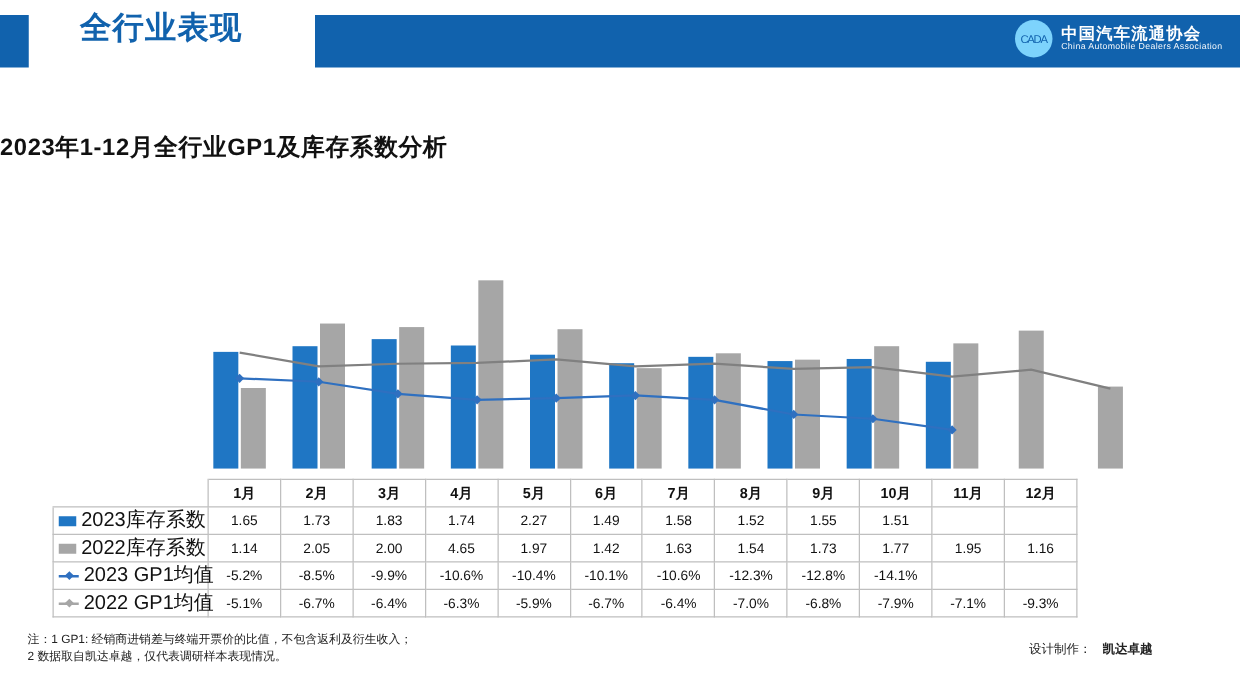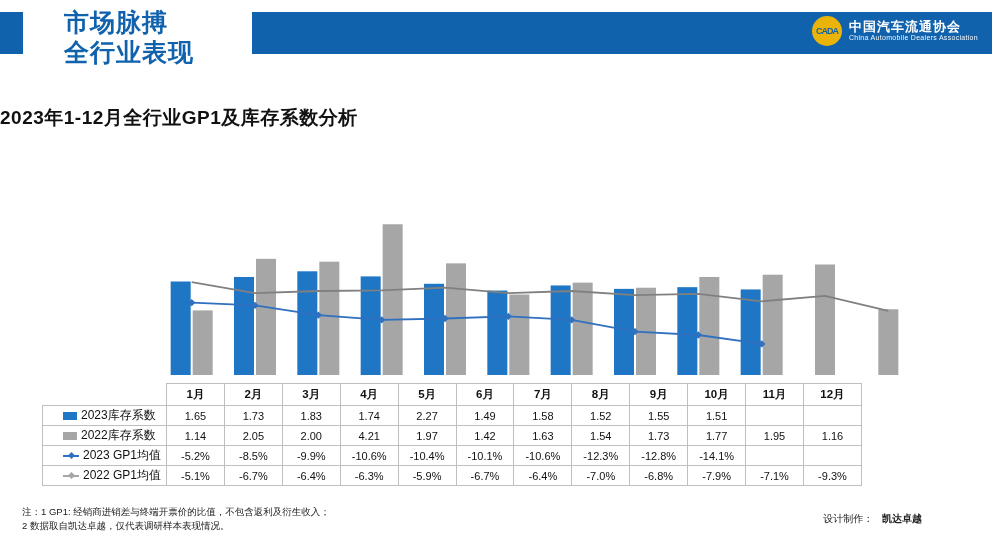--- a/index.html
+++ b/index.html
@@ -61,24 +61,24 @@
     position: absolute;
     right: 14px; top: 16px;
     display: flex;
     align-items: center;
     gap: 7px;
     color: #ffffff;
   }
   .hdr-logo-mark {
     width: 30px; height: 30px;
     border-radius: 50%;
-    background: #eab308;
+    background: #7dd3fc;
     color: #1162ad;
     font-size: 9px;
-    font-weight: bold;
+    font-weight: normal;
     display: flex;
     align-items: center;
     justify-content: center;
     letter-spacing: -1px;
   }
   .hdr-logo-text-cn {
     font-size: 13px;
     font-weight: bold;
     letter-spacing: 1px;
     line-height: 1.1;
@@ -133,22 +133,22 @@
     padding: 0;
     font-weight: normal;
   }
   table.datatbl .hdr-row th {
     font-weight: bold;
     font-size: 11.5px;
     height: 21px;
   }
   table.datatbl .lbl {
     text-align: left;
-    padding-left: 20px;
-    font-size: 12px;
+    padding-left: 4px;
+    font-size: 16px;
     white-space: nowrap;
   }
   table.datatbl .corner {
     border: 1px solid transparent;
     border-right-color: #bfbfbf;
     border-bottom-color: #bfbfbf;
   }
   .legend-swatch {
     display: inline-block;
     width: 14px;
@@ -206,21 +206,20 @@
 </style>
 </head>
 <body>
 
 <div id="slide">
 
   <div id="header">
     <div class="hdr-bar-blue"></div>
     <div class="hdr-band"></div>
     <div class="hdr-title-wrap">
-      <div class="hdr-line1">市场脉搏</div>
       <div class="hdr-line2">全行业表现</div>
     </div>
     <div class="hdr-logo">
       <div class="hdr-logo-mark">CADA</div>
       <div>
         <div class="hdr-logo-text-cn">中国汽车流通协会</div>
         <div class="hdr-logo-text-en">China Automobile Dealers Association</div>
       </div>
     </div>
   </div>
@@ -302,21 +301,21 @@
             <td>1.55</td>
             <td>1.51</td>
             <td></td>
             <td></td>
           </tr>
           <tr>
             <td class="lbl"><span class="legend-swatch sw-gray"></span><span>2022库存系数</span></td>
             <td>1.14</td>
             <td>2.05</td>
             <td>2.00</td>
-            <td>4.21</td>
+            <td>4.65</td>
             <td>1.97</td>
             <td>1.42</td>
             <td>1.63</td>
             <td>1.54</td>
             <td>1.73</td>
             <td>1.77</td>
             <td>1.95</td>
             <td>1.16</td>
           </tr>
           <tr>

